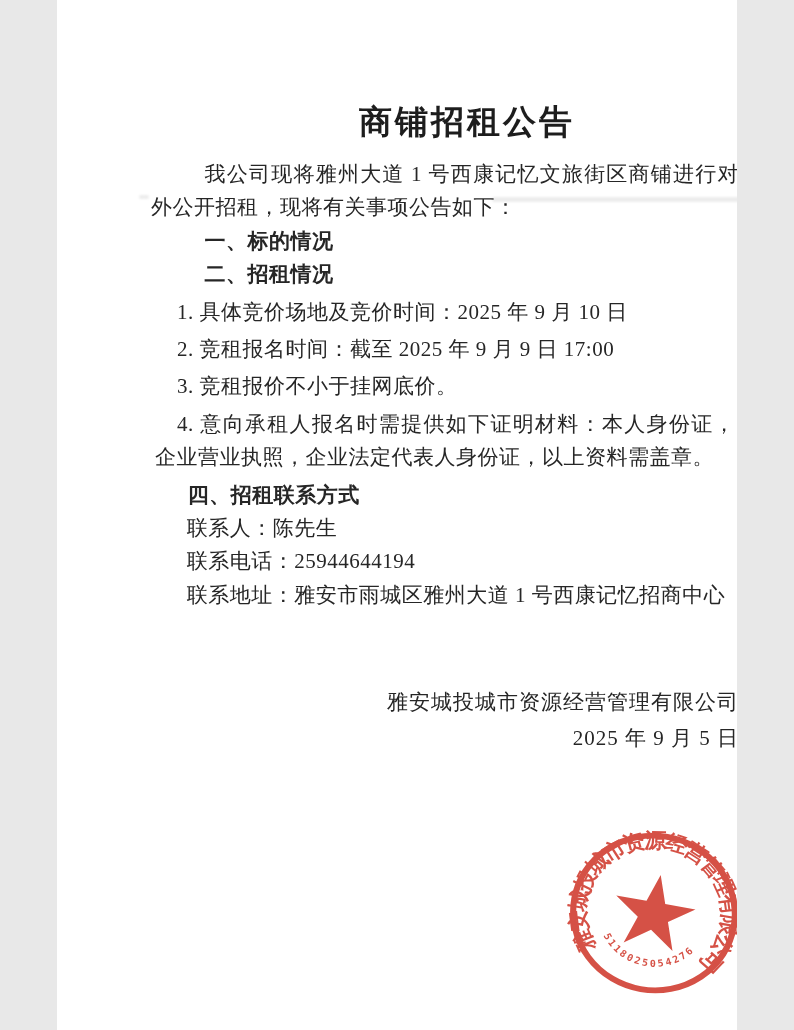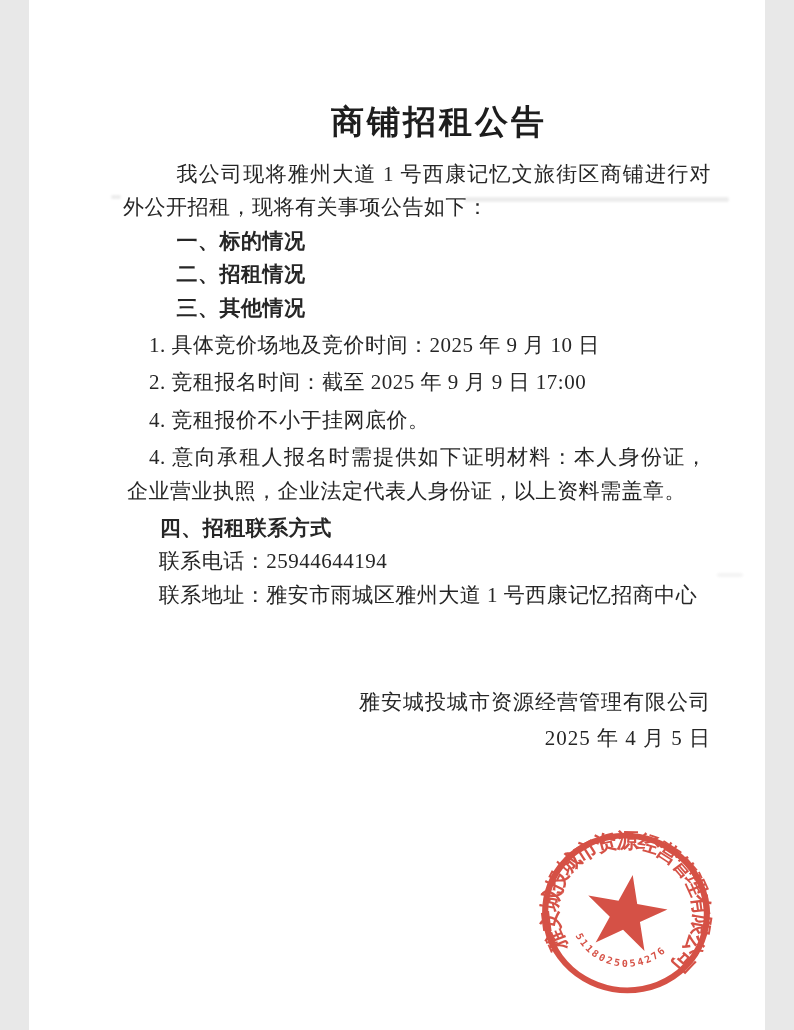--- a/index.html
+++ b/index.html
@@ -1,18 +1,18 @@
 <!DOCTYPE html>
 <html lang="zh"><head>
 <meta charset="utf-8">
 <style>
   html,body{margin:0;padding:0;background:#e8e8e8;}
   .page{
     position:relative;
-    width:736px;height:1030px;
+    width:680px;height:1030px;
     margin:0 auto;
     background:#ffffff;
     font-family:"Liberation Serif","DejaVu Serif",serif;
     color:#262626;
     overflow:hidden;
   }
   .doc-title{
     position:absolute;
     top:78px;left:13px;width:794px;
     text-align:center;
@@ -70,33 +70,33 @@
 
   <h1 class="doc-title">商铺招租公告</h1>
 
   <div class="content">
     <p class="para">我公司现将雅州大道 1 号西康记忆文旅街区商铺进行对外公开招租，现将有关事项公告如下：</p>
 
     <p class="sec-heading">一、标的情况</p>
 
     <p class="sec-heading">二、招租情况</p>
 
-    <p class="sec-heading">三、其他情况</p>
     <p class="list-item">1. 具体竞价场地及竞价时间：2025 年 9 月 10 日</p>
     <p class="list-item">2. 竞租报名时间：截至 2025 年 9 月 9 日 17:00</p>
-    <p class="list-item">4. 竞租报价不小于挂网底价。</p>
+    <p class="list-item">3. 竞租报价不小于挂网底价。</p>
     <p class="list-item">4. 意向承租人报名时需提供如下证明材料：本人身份证，企业营业执照，企业法定代表人身份证，以上资料需盖章。</p>
 
     <p class="sec-heading small-indent">四、招租联系方式</p>
+    <p class="contact-line">联系人：陈先生</p>
     <p class="contact-line">联系电话：25944644194</p>
     <p class="contact-line">联系地址：雅安市雨城区雅州大道 1 号西康记忆招商中心</p>
 
     <div class="signature">
       <p class="sig-line">雅安城投城市资源经营管理有限公司</p>
-      <p class="sig-line">2025 年 4 月 5 日</p>
+      <p class="sig-line">2025 年 9 月 5 日</p>
     </div>
   </div>
 
   <svg class="seal" viewBox="0 0 200 200" preserveAspectRatio="none" aria-hidden="true">
     <circle cx="100" cy="100" r="92" fill="none" stroke="#d0392c" stroke-width="7"></circle>
     <polygon fill="#d0392c" points="100,54 110.8,87.2 145.7,87.2 117.4,107.7 128.2,140.8 100,120.3 71.8,140.8 82.6,107.7 54.3,87.2 89.2,87.2"></polygon>
     <defs>
       <path id="seal-arc-top" d="M 44.8,155.2 A 78,78 0 1 1 155.2,155.2" fill="none"></path>
       <path id="seal-arc-bottom" d="M 44.6,132 A 64,64 0 0 0 155.4,132" fill="none"></path>
     </defs>

